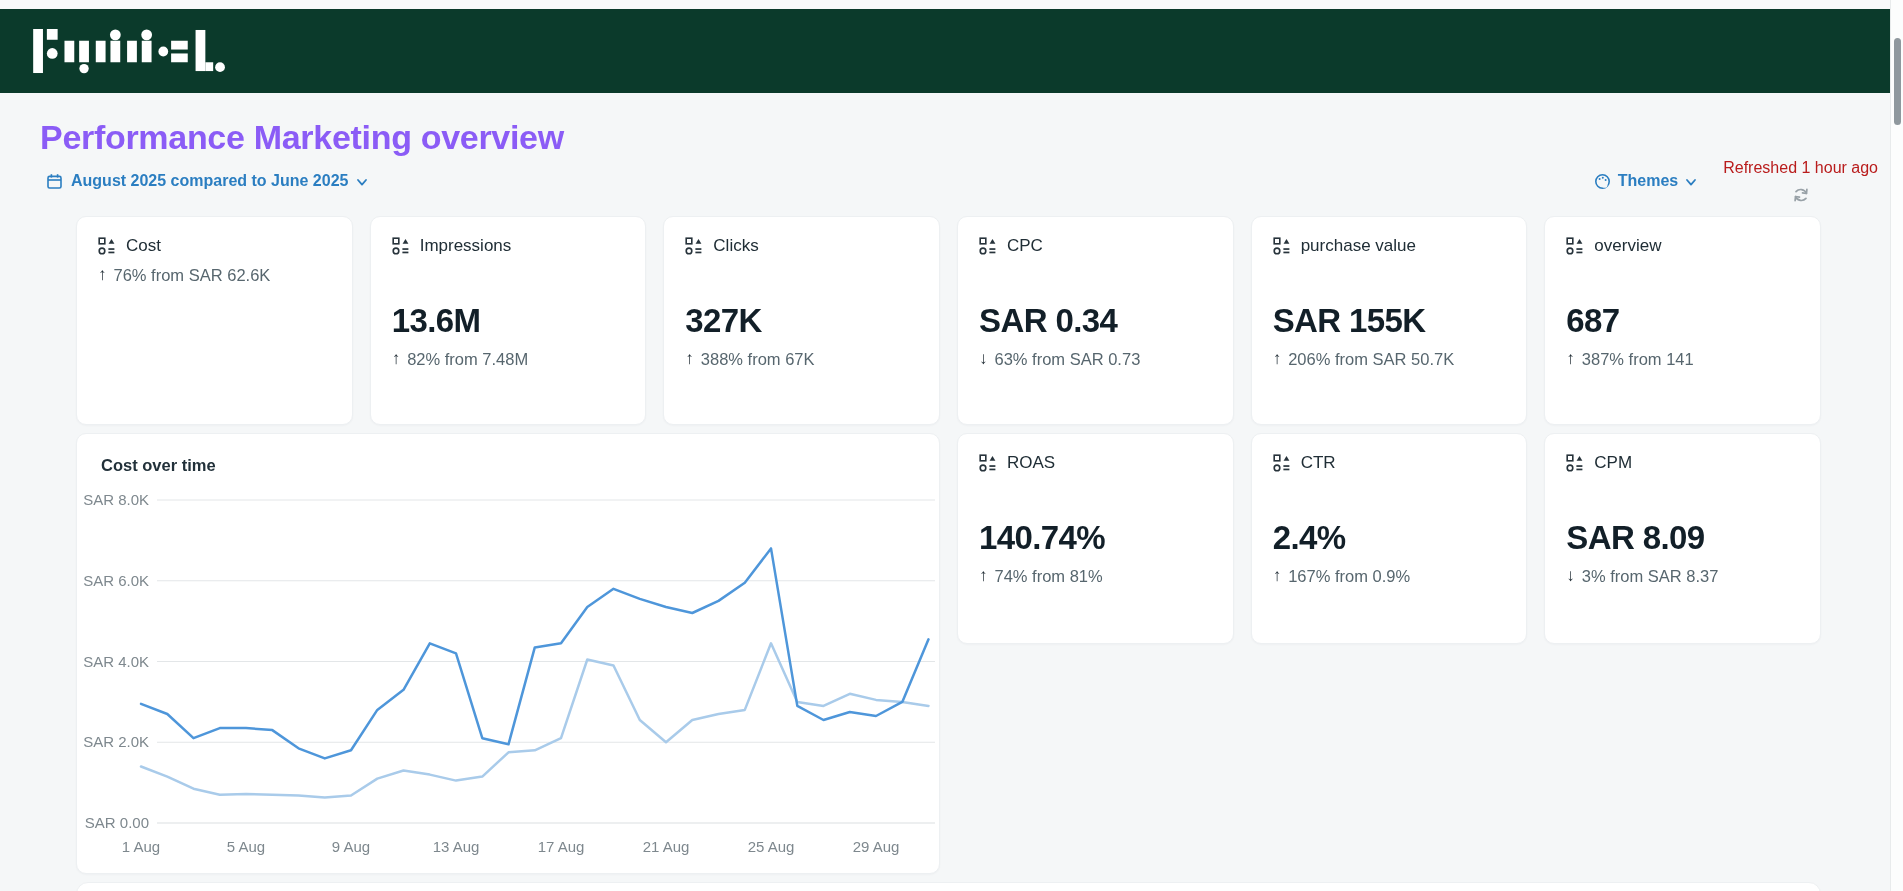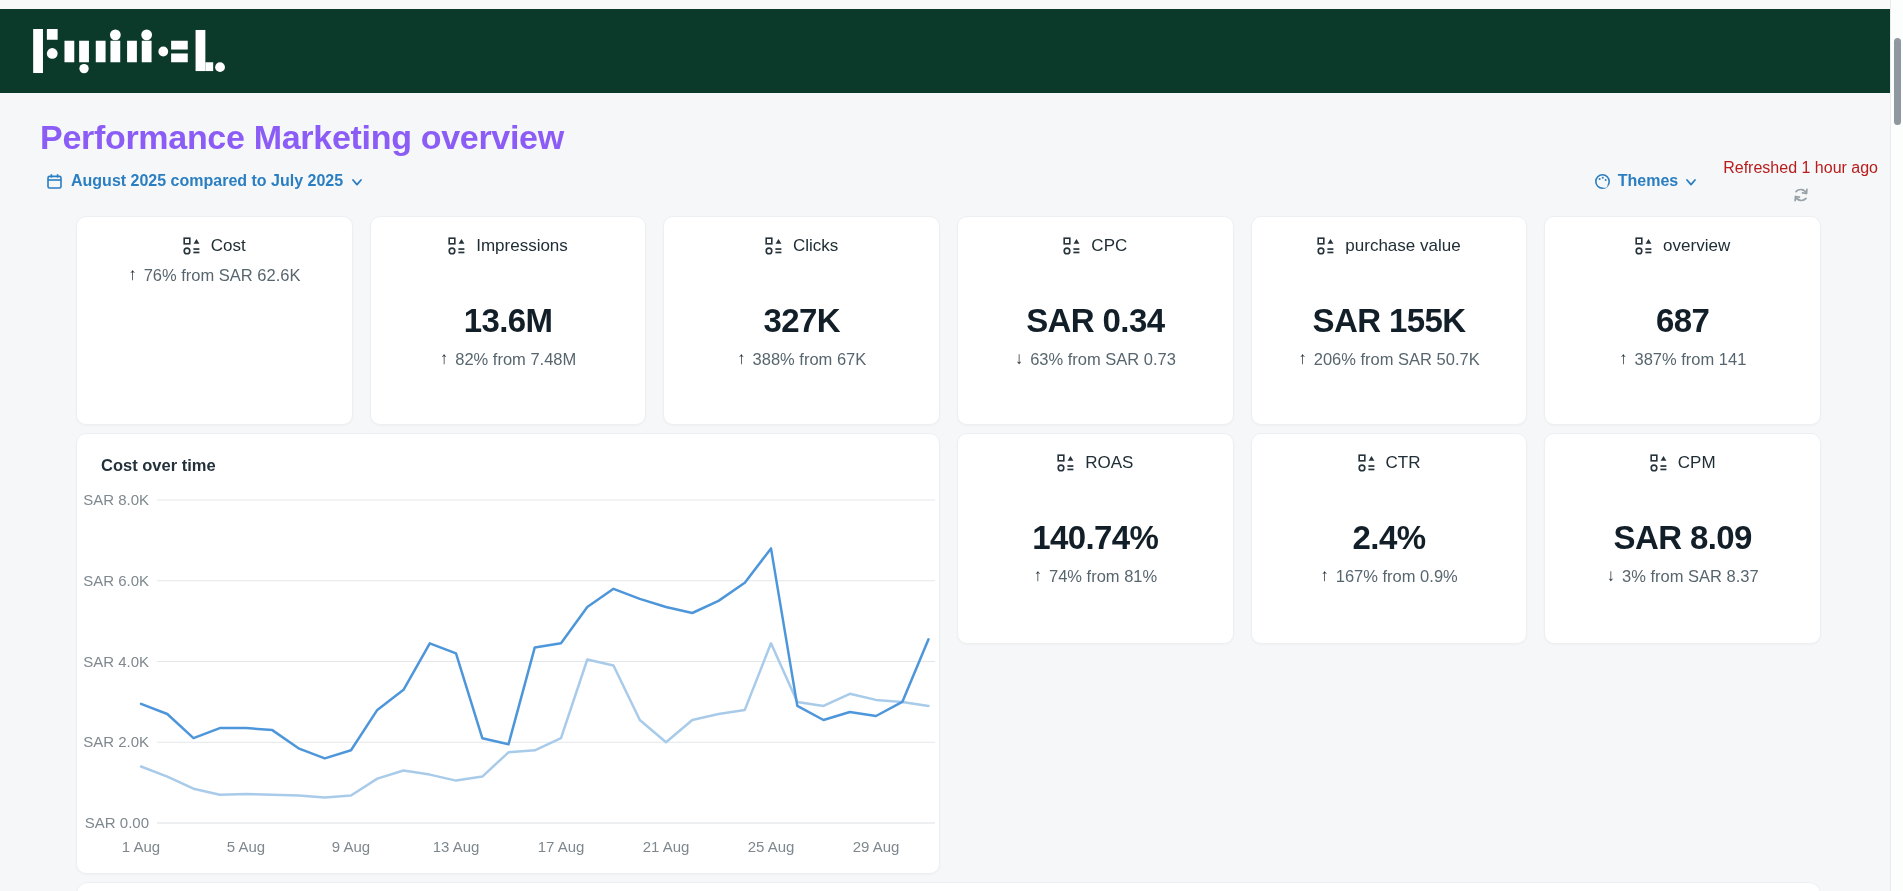--- a/index.html
+++ b/index.html
@@ -40,21 +40,21 @@
     margin:22px 82px 0 76px;
     display:grid;grid-template-columns:repeat(6,1fr);
     column-gap:17px;row-gap:9px;
   }
   .row2{margin-top:8px;align-items:start;}
   .card{
     background:#FFFFFF;border:1px solid #EDF0F2;border-radius:10px;
     box-shadow:0 1px 2px rgba(20,40,50,0.03);
     box-sizing:border-box;
   }
-  .kpi{height:209px;padding:19px 21px;display:flex;flex-direction:column;align-items:center;}
+  .kpi{height:209px;padding:19px 21px;display:flex;flex-direction:column;}
   .row2 .kpi{height:211px;}
   .kpi-head{display:flex;align-items:center;gap:10px;}
   .kpi-label{font-size:17px;color:#202E36;}
   .kpi-value{
     margin-top:46px;font-size:33px;font-weight:700;letter-spacing:-0.6px;color:#121F28;
     line-height:38px;
   }
   .kpi-delta{margin-top:9px;display:flex;align-items:center;gap:7px;font-size:16.5px;color:#57666E;}
   .kpi-delta .arrow{color:#232F37;font-size:17px;}
   .chart-card{grid-column:1 / span 3;height:441px;position:relative;}
@@ -113,21 +113,21 @@
 
   <div class="toolbar">
     <div class="tb-left">
       <div class="date-range">
         <svg width="17" height="17" viewBox="0 0 17 17" fill="none" stroke="#2B7EC1" stroke-width="1.6">
           <rect x="2" y="3.4" width="13" height="11.6" rx="1.6"></rect>
           <line x1="5.4" y1="1.2" x2="5.4" y2="4.6"></line>
           <line x1="11.6" y1="1.2" x2="11.6" y2="4.6"></line>
           <line x1="2" y1="7" x2="15" y2="7"></line>
         </svg>
-        <span>August 2025 compared to July 2025</span>
+        <span>August 2025 compared to June 2025</span>
         <svg class="chev" width="12" height="11" viewBox="0 0 12 11" fill="none" stroke="#2B7EC1" stroke-width="1.8" stroke-linecap="round" stroke-linejoin="round">
           <polyline points="2,3 6,7.6 10,3"></polyline>
         </svg>
       </div>
     </div>
     <div class="tb-right">
       <div class="themes-btn">
         <svg width="17" height="17" viewBox="0 0 17 17">
           <circle cx="8.5" cy="8.5" r="6.7" fill="none" stroke="#2B7EC1" stroke-width="1.6"></circle>
           <circle cx="10.8" cy="12.2" r="2.6" fill="#F5F7F8"></circle>

